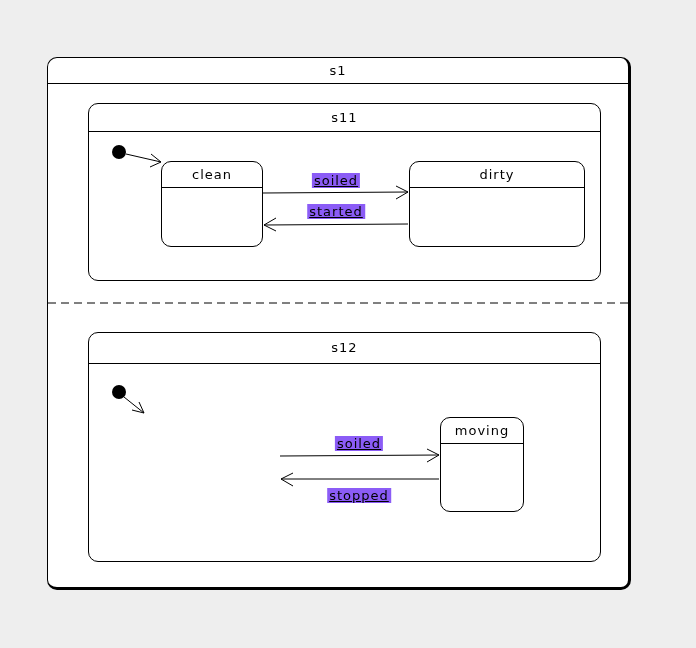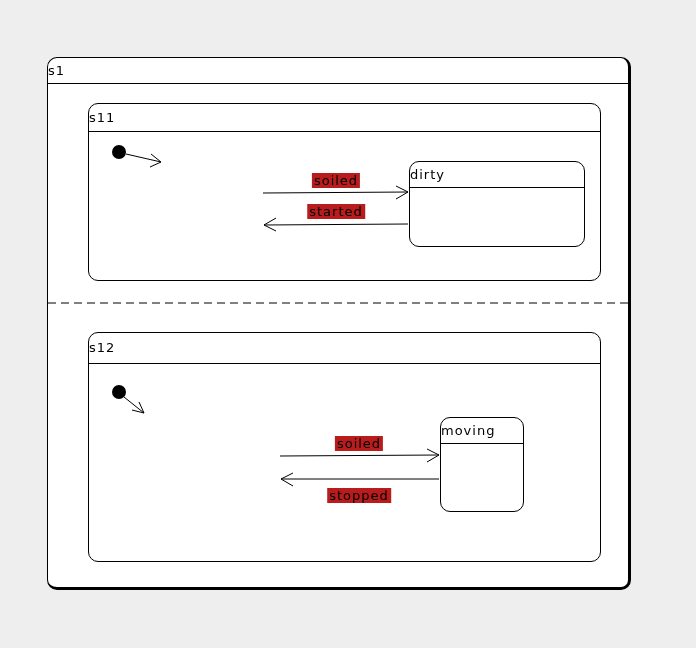--- a/index.html
+++ b/index.html
@@ -23,20 +23,21 @@
     border-radius: 10px;
     box-sizing: border-box;
   }
   
   .state.shadowed {
     border-right-width: 3px;
     border-bottom-width: 3px;
   }
   .state-title {
     border-bottom: 1px solid #000;
+    text-align: center;
     letter-spacing: 1px;
     overflow: hidden;
   }
   #state-s1        { left: 47px;  top: 57px;  width: 584px; height: 533px; }
   #state-s1  .state-title { height: 25px; line-height: 25px; }
   #state-s11       { left: 88px;  top: 103px; width: 513px; height: 178px; }
   #state-s11 .state-title { height: 27px; line-height: 27px; }
   #state-s12       { left: 88px;  top: 332px; width: 513px; height: 230px; }
   #state-s12 .state-title { height: 30px; line-height: 30px; }
   #state-clean     { left: 161px; top: 161px; width: 102px; height: 86px; }
@@ -46,22 +47,23 @@
   #state-clean  .state-title,
   #state-dirty  .state-title,
   #state-notmoving .state-title,
   #state-moving .state-title { height: 25px; line-height: 25px; }
 
   .transition-label {
     position: absolute;
     transform: translateX(-50%);
     white-space: nowrap;
     letter-spacing: 1px;
-    background: #b91c1c;
+    background: #8b5cf6;
     padding: 0 2px;
+    text-decoration: underline;
   }
   #label-soiled  { left: 336px; top: 173px; }
   #label-cleaned { left: 336px; top: 204px; }
   #label-started { left: 359px; top: 436px; }
   #label-stopped { left: 359px; top: 461px; margin-top: 27px; }
 
   svg.connector-layer {
     position: absolute;
     left: 0; top: 0;
     width: 696px; height: 648px;
@@ -80,20 +82,25 @@
       <span>s1</span>
     </div>
   </div>
 
   <div class="state" id="state-s11">
     <div class="state-title">
       <span>s11</span>
     </div>
   </div>
 
+  <div class="state" id="state-clean">
+    <div class="state-title">
+      <span>clean</span>
+    </div>
+  </div>
 
   <div class="state" id="state-dirty">
     <div class="state-title">
       <span>dirty</span>
     </div>
   </div>
 
   <div class="state" id="state-s12">
     <div class="state-title">
       <span>s12</span>

